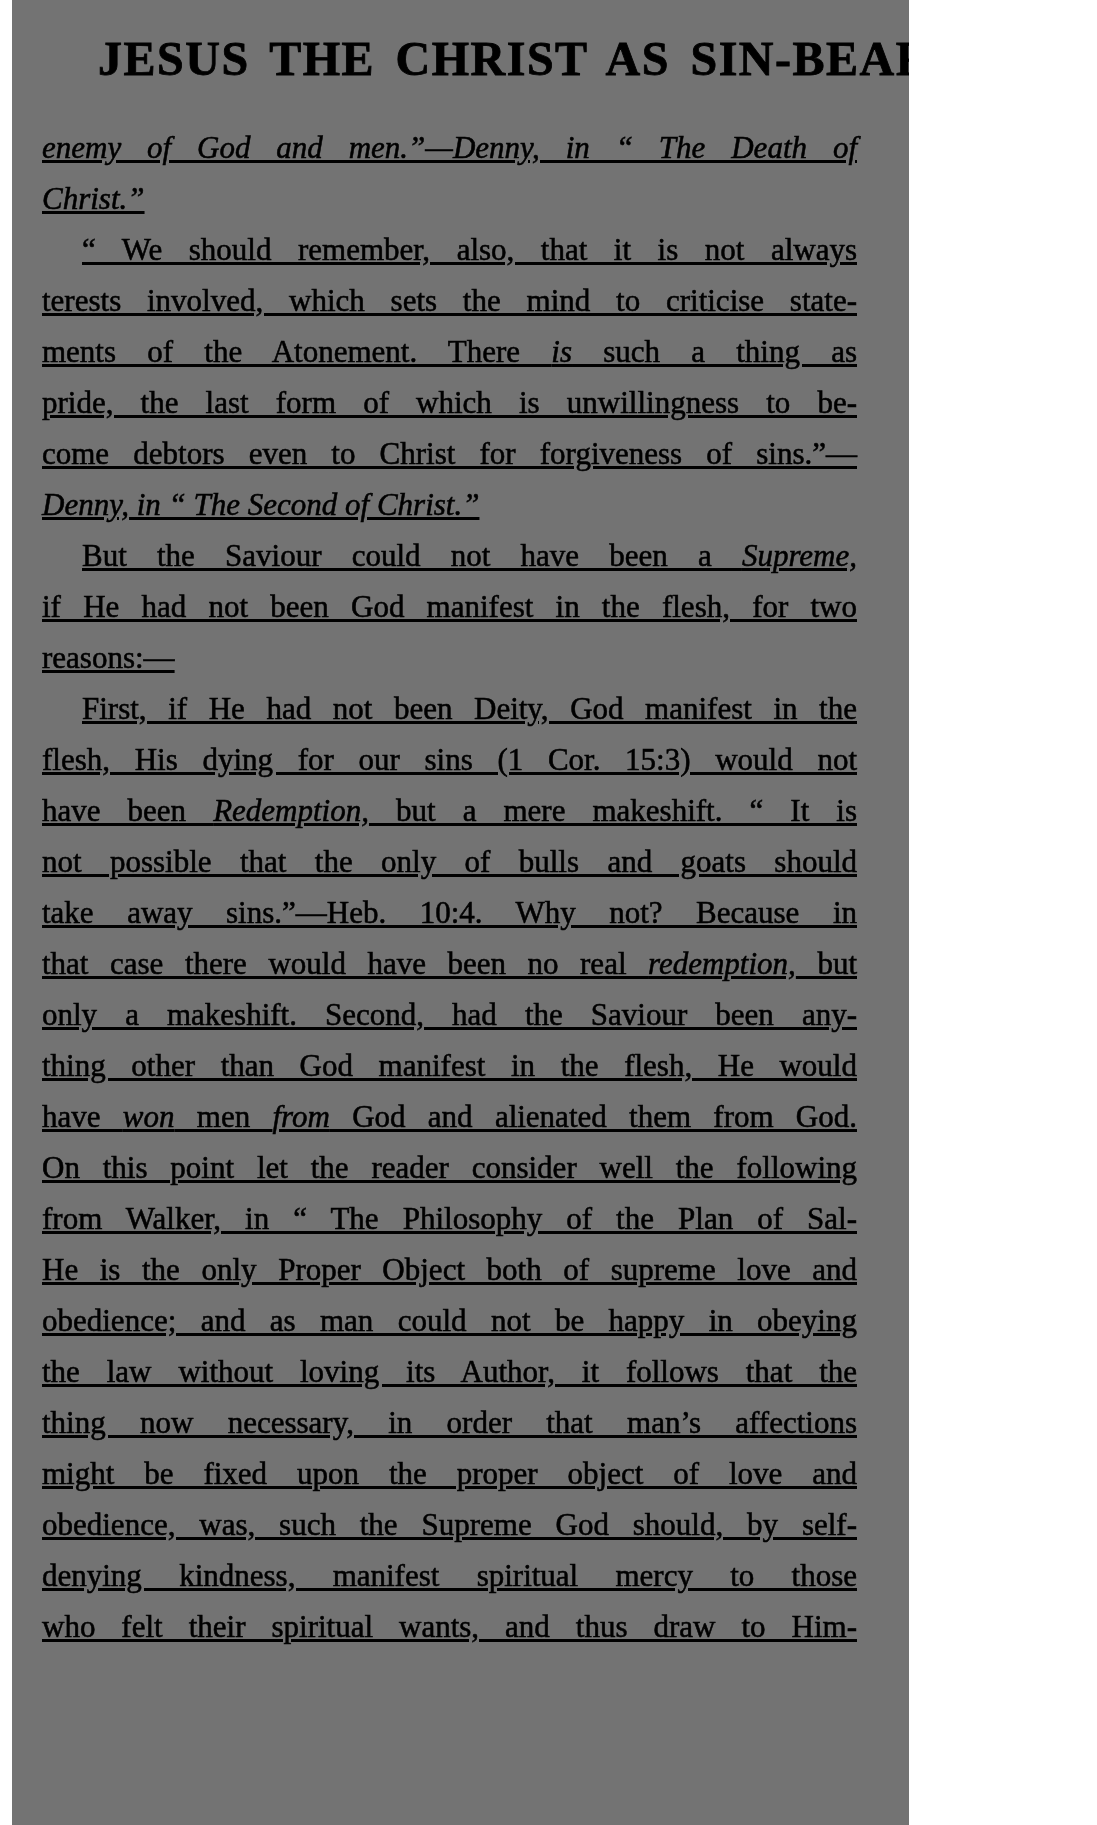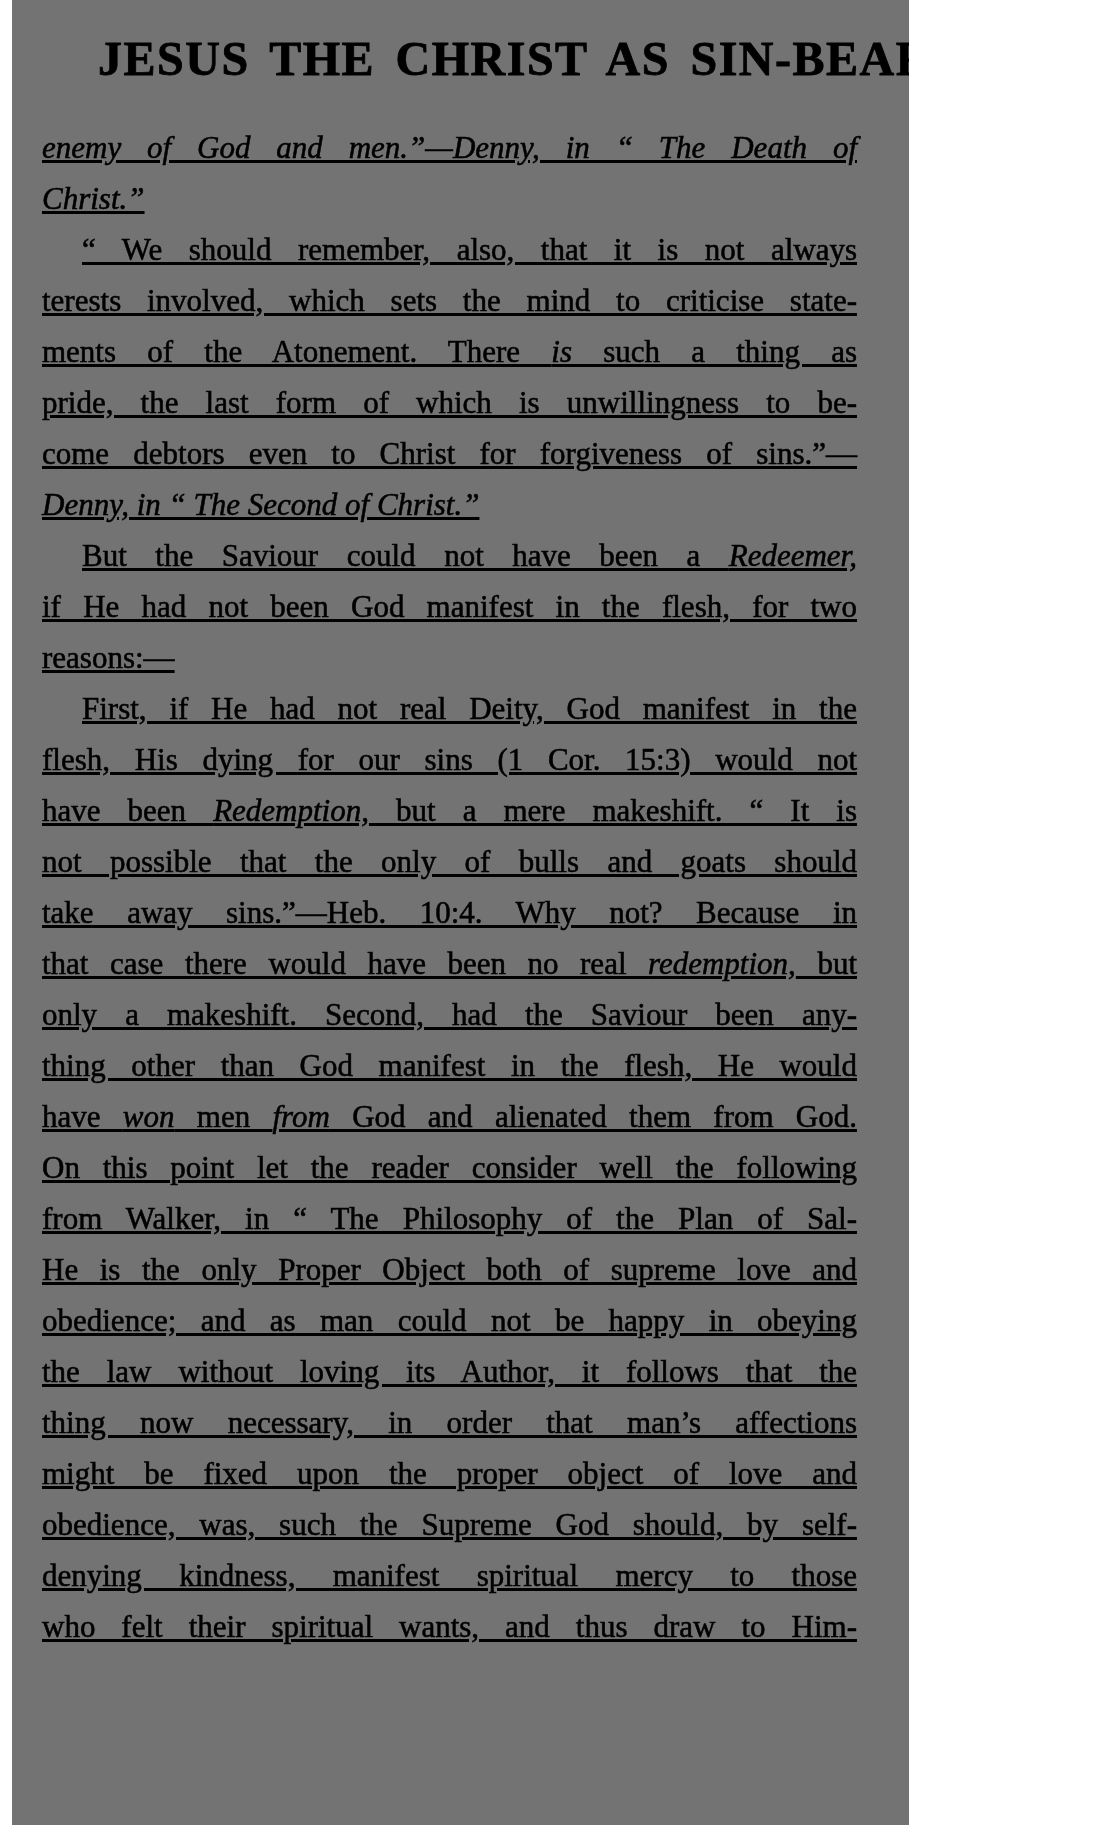--- a/index.html
+++ b/index.html
@@ -66,26 +66,26 @@
       </div>
       <div class="paragraph p-indent">
         <div class="line"><span class="seg">“ We should remember, also, that it is not always</span></div>
         <div class="line"><span class="seg">terests involved, which sets the mind to criticise state-</span></div>
         <div class="line"><span class="seg">ments of the Atonement.  There </span><span class="seg seg-i">is</span><span class="seg"> such a thing as</span></div>
         <div class="line"><span class="seg">pride, the last form of which is unwillingness to be-</span></div>
         <div class="line"><span class="seg">come debtors even to Christ for forgiveness of sins.”—</span></div>
         <div class="line short"><span class="seg seg-i">Denny, in “ The Second of Christ.”</span></div>
       </div>
       <div class="paragraph p-indent">
-        <div class="line"><span class="seg">But the Saviour could not have been a </span><span class="seg seg-i">Redeemer,</span></div>
+        <div class="line"><span class="seg">But the Saviour could not have been a </span><span class="seg seg-i">Supreme,</span></div>
         <div class="line"><span class="seg">if He had not been God manifest in the flesh, for two</span></div>
         <div class="line short"><span class="seg">reasons:—</span></div>
       </div>
       <div class="paragraph p-indent">
-        <div class="line"><span class="seg">First, if He had not real Deity, God manifest in the</span></div>
+        <div class="line"><span class="seg">First, if He had not been Deity, God manifest in the</span></div>
         <div class="line"><span class="seg">flesh, His dying for our sins (1 Cor. 15:3) would not</span></div>
         <div class="line"><span class="seg">have been </span><span class="seg seg-i">Redemption,</span><span class="seg"> but a mere makeshift.  “ It is</span></div>
         <div class="line"><span class="seg">not possible that the only of bulls and goats should</span></div>
         <div class="line"><span class="seg">take away sins.”—Heb. 10:4.  Why not?  Because in</span></div>
         <div class="line"><span class="seg">that case there would have been no real </span><span class="seg seg-i">redemption,</span><span class="seg"> but</span></div>
         <div class="line"><span class="seg">only a makeshift.  Second, had the Saviour been any-</span></div>
         <div class="line"><span class="seg">thing other than God manifest in the flesh, He would</span></div>
         <div class="line"><span class="seg">have </span><span class="seg seg-i">won</span><span class="seg"> men </span><span class="seg seg-i">from</span><span class="seg"> God and alienated them from God.</span></div>
         <div class="line"><span class="seg">On this point let the reader consider well the following</span></div>
         <div class="line"><span class="seg">from Walker, in “ The Philosophy of the Plan of Sal-</span></div>

